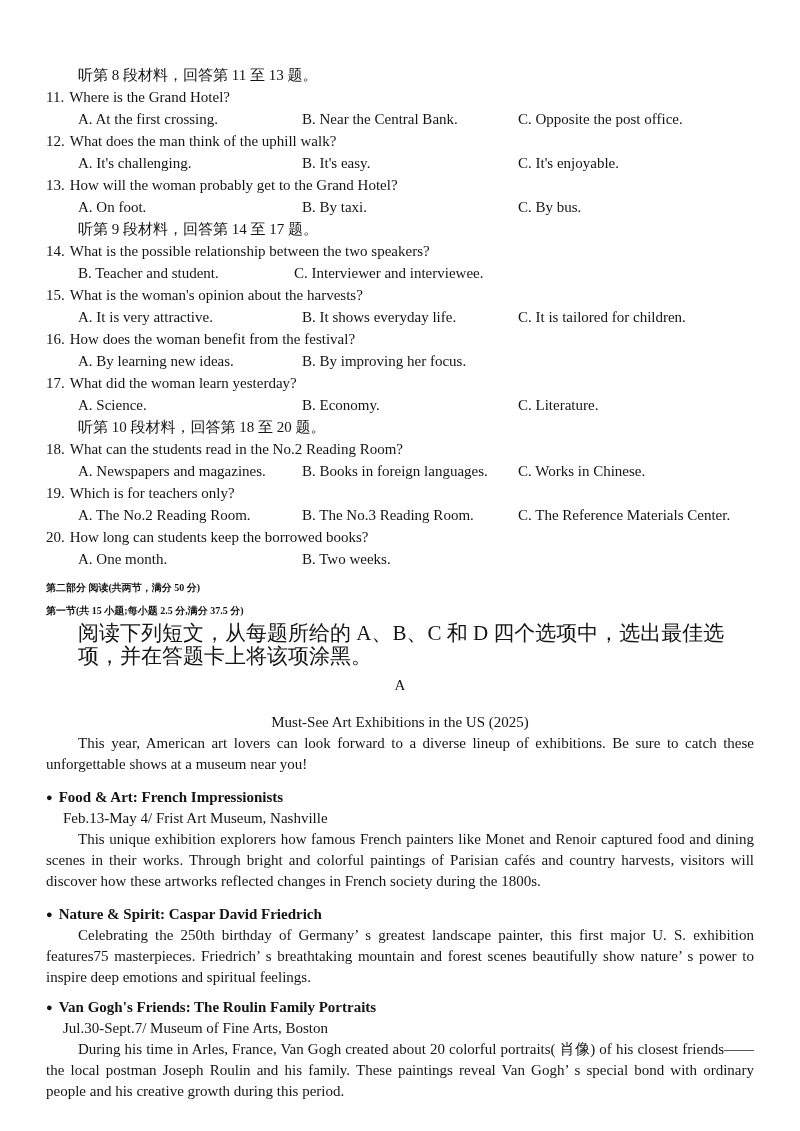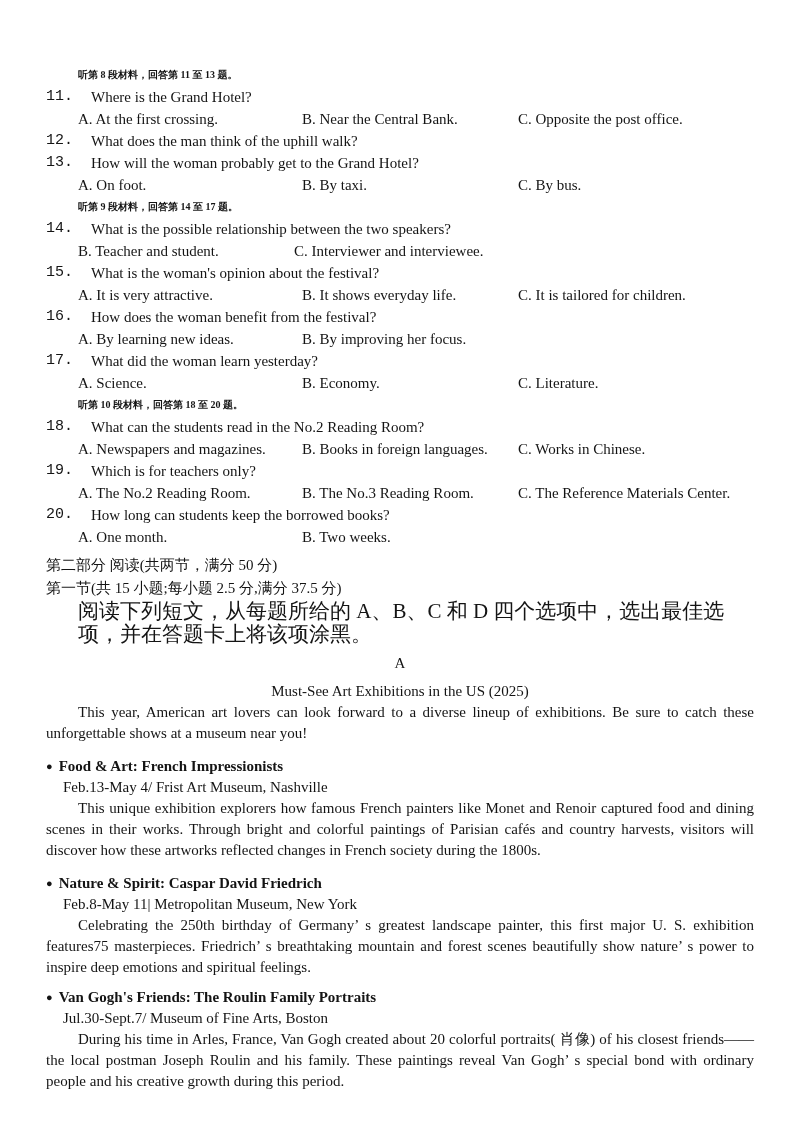--- a/index.html
+++ b/index.html
@@ -5,34 +5,34 @@
   html,body{margin:0;padding:0;background:#ffffff;}
   body{
     width:800px;height:1131px;overflow:hidden;
     font-family:"Liberation Serif","DejaVu Serif",serif;
     color:#141414;
     -webkit-font-smoothing:antialiased;
   }
   .page{padding:64px 46px 0 46px;}
   
   .listening{font-size:15px;line-height:22px;}
-  .instr{padding-left:32px;font-size:10px;font-weight:bold;}
+  .instr{padding-left:32px;font-size:15px;}
   .q-line{display:flex;}
-  .q-num{flex:0 0 auto;margin-right:18px;font-family:Liberation Mono, monospace;}
+  .q-num{flex:0 0 auto;margin-right:5px;}
   .q-text{flex:1;}
   .opts{display:flex;padding-left:32px;}
   .opt-a{flex:0 0 224px;}
   .opt-b{flex:0 0 216px;}
   .opt-c{flex:1;}
   
   .part2{margin-top:6px;font-size:15px;line-height:21px;}
-  .h-bold{font-weight:normal;font-size:15px;line-height:23px;}
+  .h-bold{font-weight:bold;font-size:10px;line-height:23px;}
   .read-instr{padding-left:32px;font-size:21px;line-height:23px;}
   .passage-label{text-align:center;margin-top:6px;line-height:22px;}
-  .passage-title{text-align:center;margin-top:6px;line-height:22px;}
+  .passage-title{text-align:center;margin-top:15px;line-height:22px;}
   .para{margin:0;text-align:justify;text-indent:32px;line-height:21px;}
   .exh-title{font-weight:bold;line-height:21px;}
   .exh-title .bullet{font-weight:normal;font-size:11px;vertical-align:1px;margin-right:6px;}
   .exh-date{padding-left:17px;line-height:21px;}
   .exh{margin-top:12px;}
   .exh.gap{margin-top:9px;}
 </style>
 </head>
 <body>
 
@@ -49,20 +49,25 @@
     <div class="opts">
       <span class="opt-a">A. At the first crossing.</span>
       <span class="opt-b">B. Near the Central Bank.</span>
       <span class="opt-c">C. Opposite the post office.</span>
     </div>
 
     <div class="q-line">
       <span class="q-num">12.</span>
       <span class="q-text">What does the man think of the uphill walk?</span>
     </div>
+    <div class="opts">
+      <span class="opt-a">A. It's challenging.</span>
+      <span class="opt-b">B. It's easy.</span>
+      <span class="opt-c">C. It's enjoyable.</span>
+    </div>
 
     <div class="q-line">
       <span class="q-num">13.</span>
       <span class="q-text">How will the woman probably get to the Grand Hotel?</span>
     </div>
     <div class="opts">
       <span class="opt-a">A. On foot.</span>
       <span class="opt-b">B. By taxi.</span>
       <span class="opt-c">C. By bus.</span>
     </div>
@@ -73,21 +78,21 @@
       <span class="q-num">14.</span>
       <span class="q-text">What is the possible relationship between the two speakers?</span>
     </div>
     <div class="opts">
       <span class="opt-b">B. Teacher and student.</span>
       <span class="opt-c">C. Interviewer and interviewee.</span>
     </div>
 
     <div class="q-line">
       <span class="q-num">15.</span>
-      <span class="q-text">What is the woman's opinion about the festival?</span>
+      <span class="q-text">What is the woman's opinion about the harvests?</span>
     </div>
     <div class="opts">
       <span class="opt-a">A. It is very attractive.</span>
       <span class="opt-b">B. It shows everyday life.</span>
       <span class="opt-c">C. It is tailored for children.</span>
     </div>
 
     <div class="q-line">
       <span class="q-num">16.</span>
       <span class="q-text">How does the woman benefit from the festival?</span>
@@ -154,21 +159,20 @@
         <span class="bullet">●</span><span>Food &amp; Art: French Impressionists</span>
       </div>
       <div class="exh-date">Feb.13-May 4/ Frist Art Museum, Nashville</div>
       <p class="para">This unique exhibition explorers how famous French painters like Monet and Renoir captured food and dining scenes in their works. Through bright and colorful paintings of Parisian cafés and country harvests, visitors will discover how these artworks reflected changes in French society during the 1800s.</p>
     </div>
 
     <div class="exh">
       <div class="exh-title">
         <span class="bullet">●</span><span>Nature &amp; Spirit: Caspar David Friedrich</span>
       </div>
-      <div class="exh-date">Feb.8-May 11| Metropolitan Museum, New York</div>
       <p class="para">Celebrating the 250th birthday of Germany’ s greatest landscape painter, this first major U. S. exhibition features75 masterpieces. Friedrich’ s breathtaking mountain and forest scenes beautifully show nature’ s power to inspire deep emotions and spiritual feelings.</p>
     </div>
 
     <div class="exh gap">
       <div class="exh-title">
         <span class="bullet">●</span><span>Van Gogh's Friends: The Roulin Family Portraits</span>
       </div>
       <div class="exh-date">Jul.30-Sept.7/ Museum of Fine Arts, Boston</div>
       <p class="para">During his time in Arles, France, Van Gogh created about 20 colorful portraits( 肖像) of his closest friends——the local postman Joseph Roulin and his family. These paintings reveal Van Gogh’ s special bond with ordinary people and his creative growth during this period.</p>
     </div>

